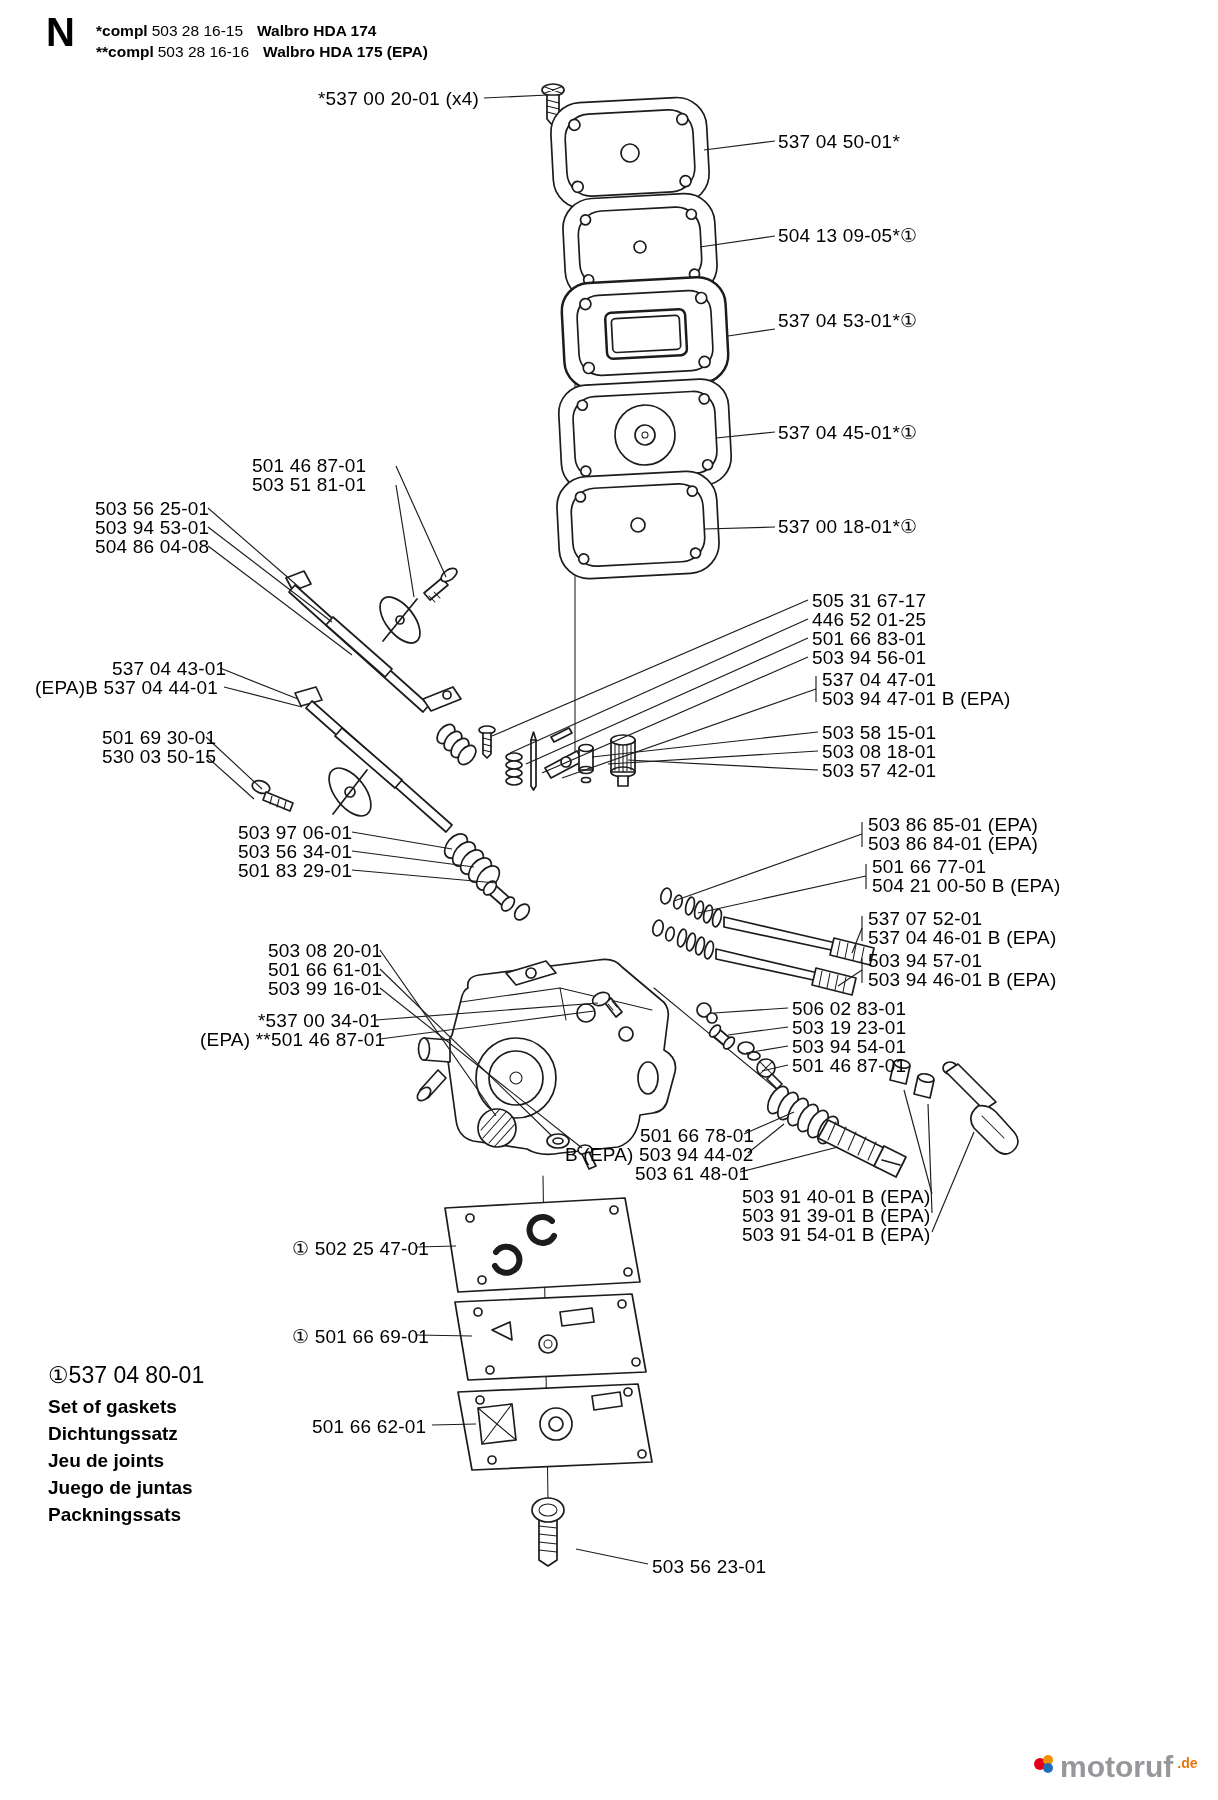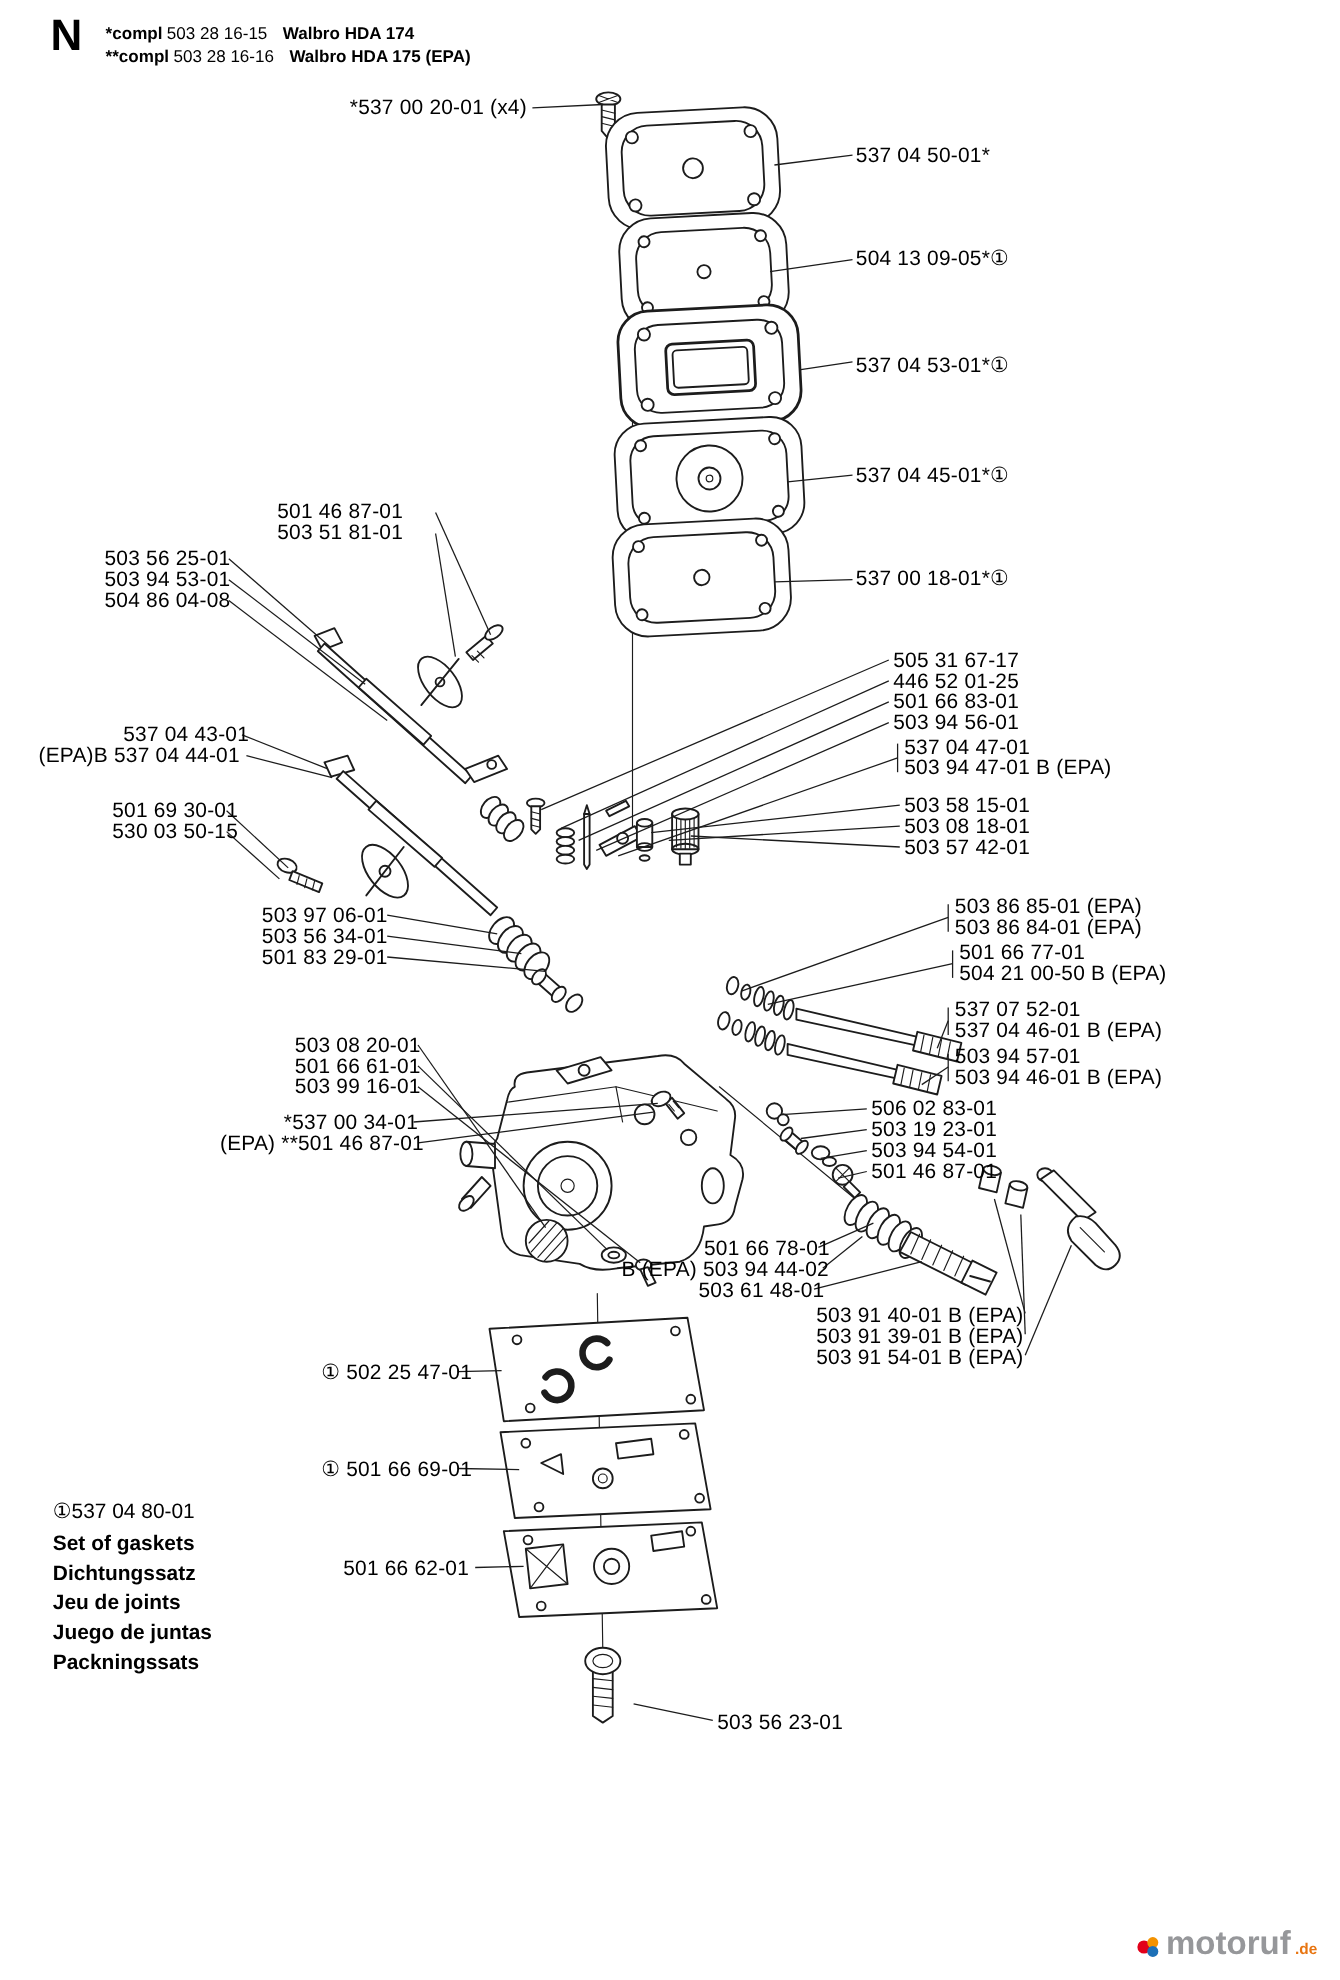--- a/index.html
+++ b/index.html
@@ -12,23 +12,23 @@
   .ink .thin{stroke-width:1.05}
   .ink .thick{stroke-width:2.5}
   .leaders line{stroke:#1c1c1c;stroke-width:1.15}
   .lbl{position:absolute;font-size:19px;line-height:17px;white-space:nowrap;letter-spacing:.2px}
   .section-letter{position:absolute;left:46px;top:10px;font-size:40px;font-weight:bold}
   .hdr{position:absolute;left:96px;top:20px;font-size:15.5px;line-height:21px}
   .hdr b{font-weight:bold}
   .hdr .num{font-weight:normal;margin:12px 6px 0 4px}
   .hdr .model{font-weight:bold;margin-left:8px}
   .gasket-set{position:absolute;left:48px;top:1362px}
-  .gasket-set .ref{font-size:19px;margin-bottom:4px}
+  .gasket-set .ref{font-size:23px;margin-bottom:4px}
   .gasket-set .name{font-size:19px;font-weight:bold;line-height:27px}
-  .logo{position:absolute;left:1032px;top:1752px;display:flex;align-items:flex-end;gap:4px}
+  .logo{position:absolute;left:1032px;top:1752px;display:flex;align-items:flex-start;gap:4px}
   .logo-brand{font-size:30px;font-weight:bold;color:#96979a;line-height:30px}
   .logo-tld{font-size:14px;font-weight:bold;color:#e87511;line-height:22px}
 </style>
 </head>
 <body>
 
 <div id="page">
 
   <svg class="art" width="1218" height="1800" viewBox="0 0 1218 1800">
     <g class="ink">
@@ -377,21 +377,21 @@
 
   <div class="section-letter">N</div>
   <div class="hdr">
     <div><b>*compl</b><span class="num">503 28 16-15</span><b class="model">Walbro HDA 174</b></div>
     <div><b>**compl</b><span class="num">503 28 16-16</span><b class="model">Walbro HDA 175 (EPA)</b></div>
   </div>
 
   <div class="lbl" style="left:318px;top:90px">*537 00 20-01 (x4)</div>
   <div class="lbl" style="left:778px;top:133px">537 04 50-01*</div>
   <div class="lbl" style="left:778px;top:227px">504 13 09-05*①</div>
-  <div class="lbl" style="left:778px;top:324px">537 04 53-01*①</div>
+  <div class="lbl" style="left:778px;top:312px">537 04 53-01*①</div>
   <div class="lbl" style="left:778px;top:424px">537 04 45-01*①</div>
   <div class="lbl" style="left:778px;top:518px">537 00 18-01*①</div>
   <div class="lbl" style="left:252px;top:457px">501 46 87-01</div>
   <div class="lbl" style="left:252px;top:476px">503 51 81-01</div>
   <div class="lbl" style="left:95px;top:500px">503 56 25-01</div>
   <div class="lbl" style="left:95px;top:519px">503 94 53-01</div>
   <div class="lbl" style="left:95px;top:538px">504 86 04-08</div>
   <div class="lbl" style="left:812px;top:592px">505 31 67-17</div>
   <div class="lbl" style="left:812px;top:611px">446 52 01-25</div>
   <div class="lbl" style="left:812px;top:630px">501 66 83-01</div>

